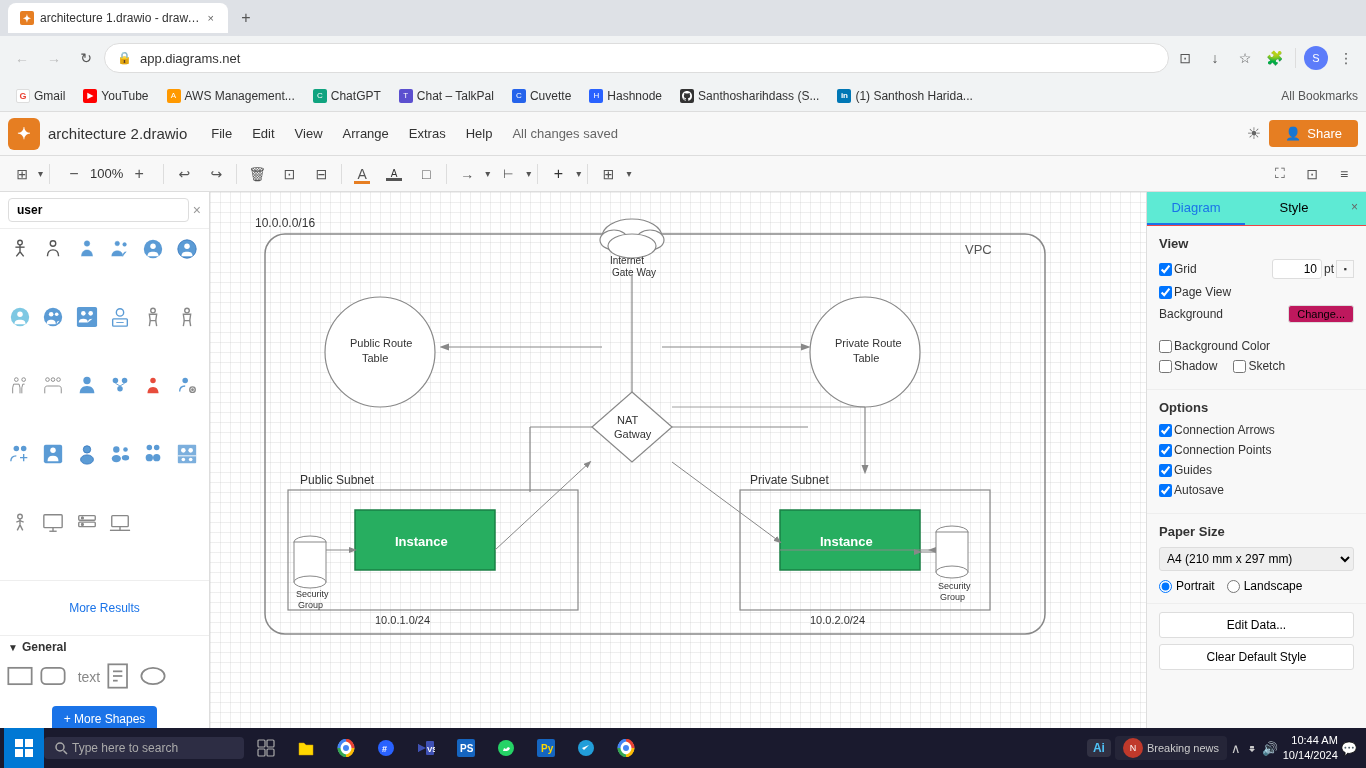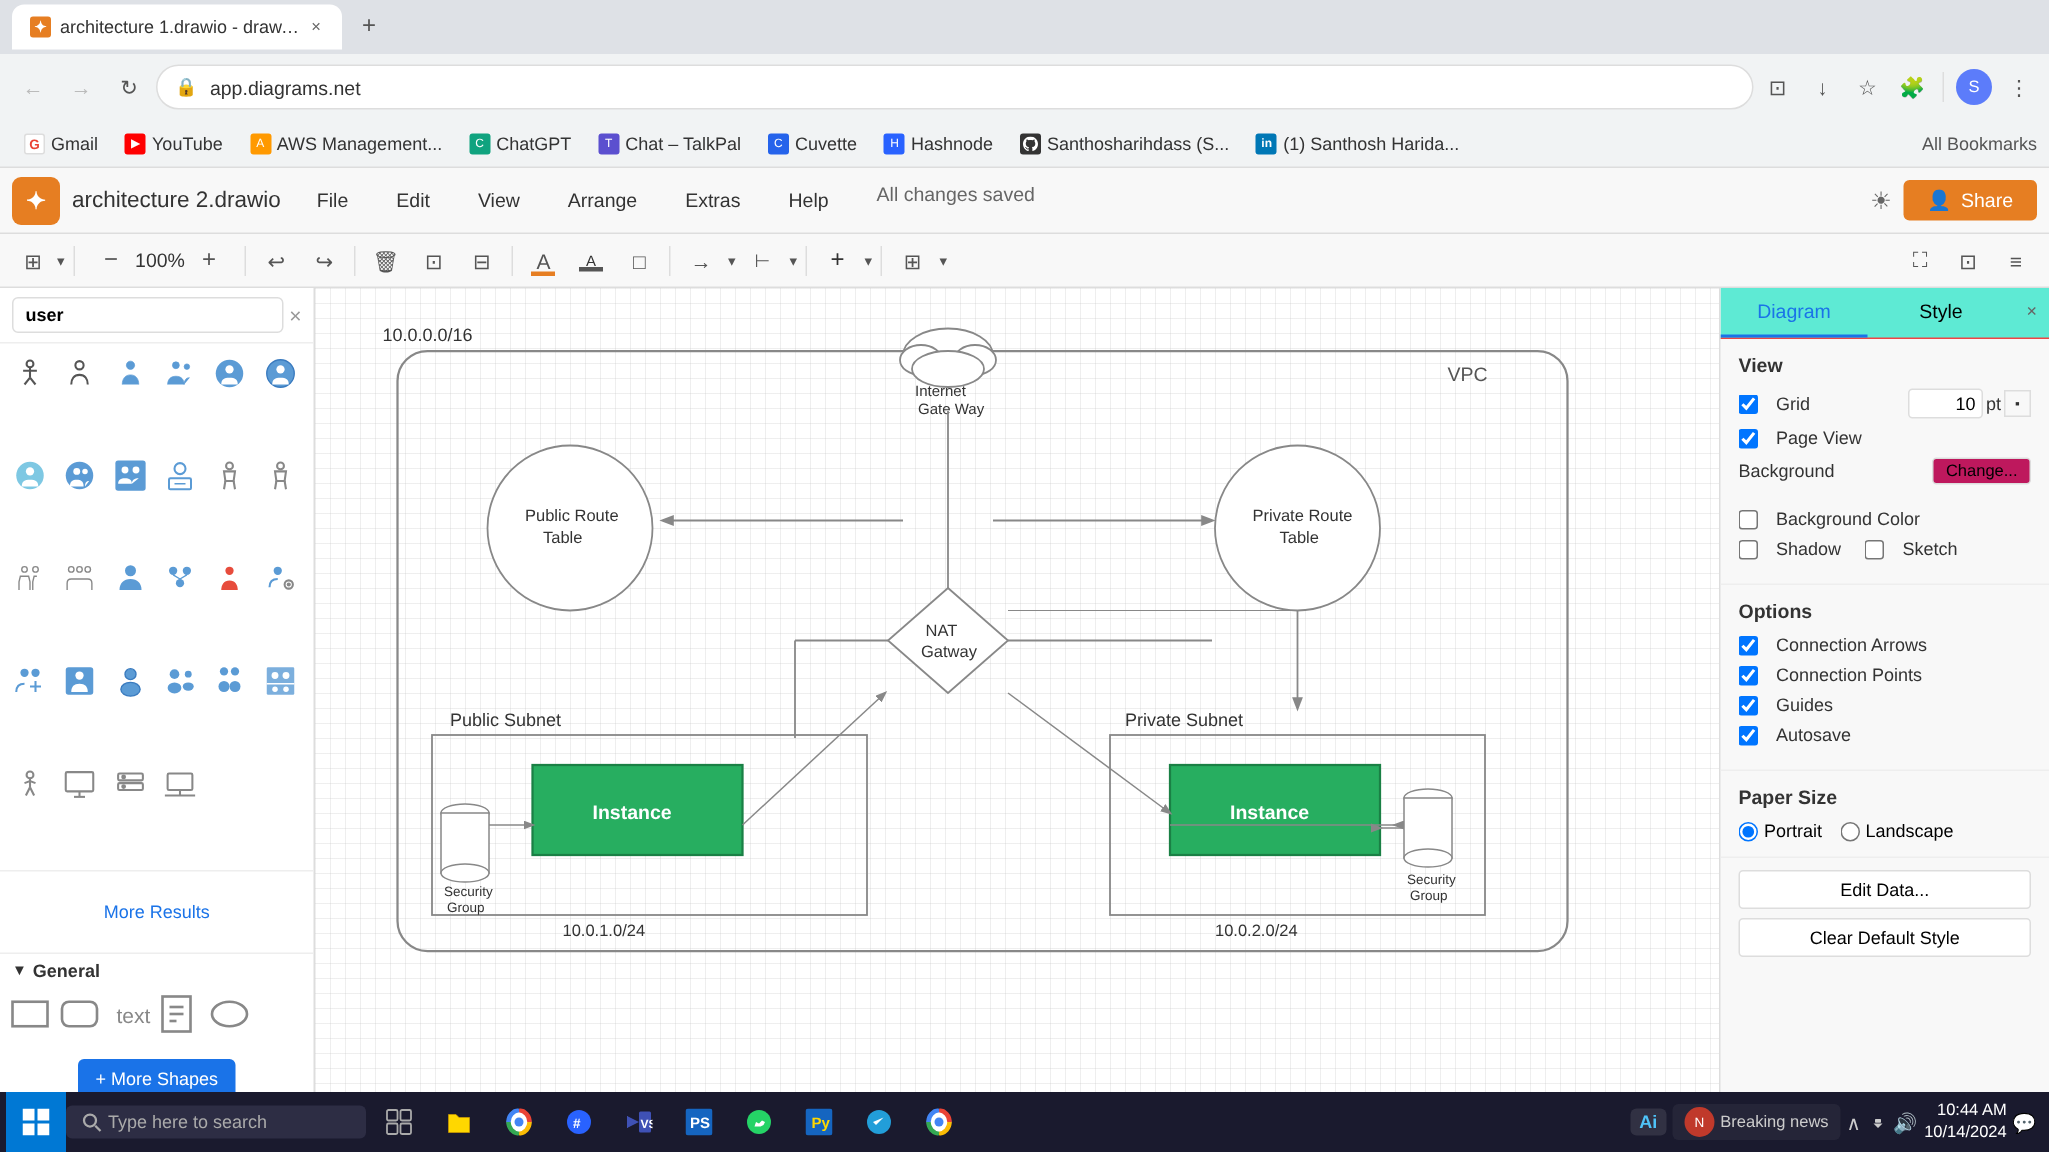--- a/index.html
+++ b/index.html
@@ -29,21 +29,21 @@
     .bm-gmail { background: #fff; border: 1px solid #ddd; }
     .bm-bookmarks { margin-left: auto; font-size: 12px; color: #555; }
 
     
     .app-container { display: flex; flex-direction: column; height: calc(768px - 36px - 44px - 32px); background: #fff; }
 
     
     .app-header { display: flex; align-items: center; height: 44px; background: #f8f8f8; border-bottom: 1px solid #ddd; padding: 0 8px; gap: 8px; }
     .app-logo { width: 32px; height: 32px; background: #e67e22; border-radius: 6px; display: flex; align-items: center; justify-content: center; color: white; font-size: 16px; font-weight: bold; }
     .app-title { font-size: 15px; font-weight: 500; color: #333; margin-right: 8px; }
-    .menu-bar { display: flex; gap: 16px; flex: 1; }
+    .menu-bar { display: flex; align-items: center; gap: 4px; flex: 1; }
     .menu-item { padding: 4px 8px; border-radius: 4px; font-size: 13px; color: #333; cursor: pointer; }
     .save-status { font-size: 13px; color: #666; margin-left: 8px; }
     .share-btn { background: #e67e22; color: white; border: none; padding: 6px 16px; border-radius: 4px; font-size: 13px; cursor: pointer; display: flex; align-items: center; gap: 6px; margin-left: auto; }
     .settings-icon { margin-left: 8px; font-size: 16px; cursor: pointer; color: #666; }
 
     
     .toolbar { display: flex; align-items: center; height: 36px; background: #f8f8f8; border-bottom: 1px solid #ddd; padding: 0 8px; gap: 4px; }
     .toolbar-btn { width: 28px; height: 28px; display: flex; align-items: center; justify-content: center; border-radius: 4px; cursor: pointer; color: #555; font-size: 14px; border: none; background: none; }
     .toolbar-separator { width: 1px; height: 20px; background: #ddd; margin: 0 2px; }
     .zoom-control { display: flex; align-items: center; gap: 2px; font-size: 13px; color: #333; padding: 0 4px; cursor: pointer; }
@@ -76,21 +76,21 @@
       background-size: 10px 10px; }
 
     
     .right-panel { width: 220px; background: #f8f8f8; border-left: 1px solid #ddd; display: flex; flex-direction: column; overflow-y: auto; font-size: 12px; }
     .panel-tabs { display: flex; border-bottom: 1px solid #ef4444; background: #5eead4; }
     .panel-tab { flex: 1; padding: 8px; text-align: center; font-size: 13px; cursor: pointer; border-bottom: 2px solid transparent; }
     .panel-tab.active { border-bottom-color: #1a73e8; color: #1a73e8; font-weight: 500; }
     .panel-close { padding: 8px; cursor: pointer; color: #666; }
     .panel-section { padding: 10px 12px; border-bottom: 1px solid #eee; }
     .panel-section-title { font-size: 13px; font-weight: 600; color: #333; margin-bottom: 8px; }
-    .checkbox-row { display: flex; align-items: center; gap: 12px; margin-bottom: 6px; font-size: 12px; color: #333; }
+    .checkbox-row { display: flex; align-items: center; gap: 2px; margin-bottom: 6px; font-size: 12px; color: #333; }
     .checkbox-row input[type="checkbox"] { width: 13px; height: 13px; }
     .grid-size-input { width: 50px; border: 1px solid #ddd; border-radius: 3px; padding: 2px 4px; font-size: 12px; text-align: right; }
     .bg-row { display: flex; align-items: center; justify-content: space-between; }
     .bg-label { font-size: 12px; color: #333; }
     .change-btn { background: #be185d; border: 1px solid #ddd; border-radius: 3px; padding: 2px 8px; font-size: 11px; cursor: pointer; }
     .options-section { padding: 10px 12px; border-bottom: 1px solid #eee; }
     .paper-size-section { padding: 10px 12px; border-bottom: 1px solid #eee; }
     .paper-select { width: 100%; border: 1px solid #ddd; border-radius: 3px; padding: 3px; font-size: 12px; margin-bottom: 8px; }
     .orientation-row { display: flex; align-items: center; gap: 12px; }
     .radio-label { display: flex; align-items: center; gap: 4px; font-size: 12px; cursor: pointer; }
@@ -697,20 +697,25 @@
           <span>Guides</span>
         </div>
         <div class="checkbox-row">
           <input type="checkbox" checked="" style="">
           <span>Autosave</span>
         </div>
       </div>
 
       <div class="paper-size-section">
         <div class="panel-section-title">Paper Size</div>
+        <select class="paper-select">
+          <option>A4 (210 mm x 297 mm)</option>
+          <option>A3</option>
+          <option>Letter</option>
+        </select>
         <div class="orientation-row">
           <label class="radio-label">
             <input type="radio" name="orientation" checked="" style="">
             <span>Portrait</span>
           </label>
           <label class="radio-label">
             <input type="radio" name="orientation" style="">
             <span>Landscape</span>
           </label>
         </div>

